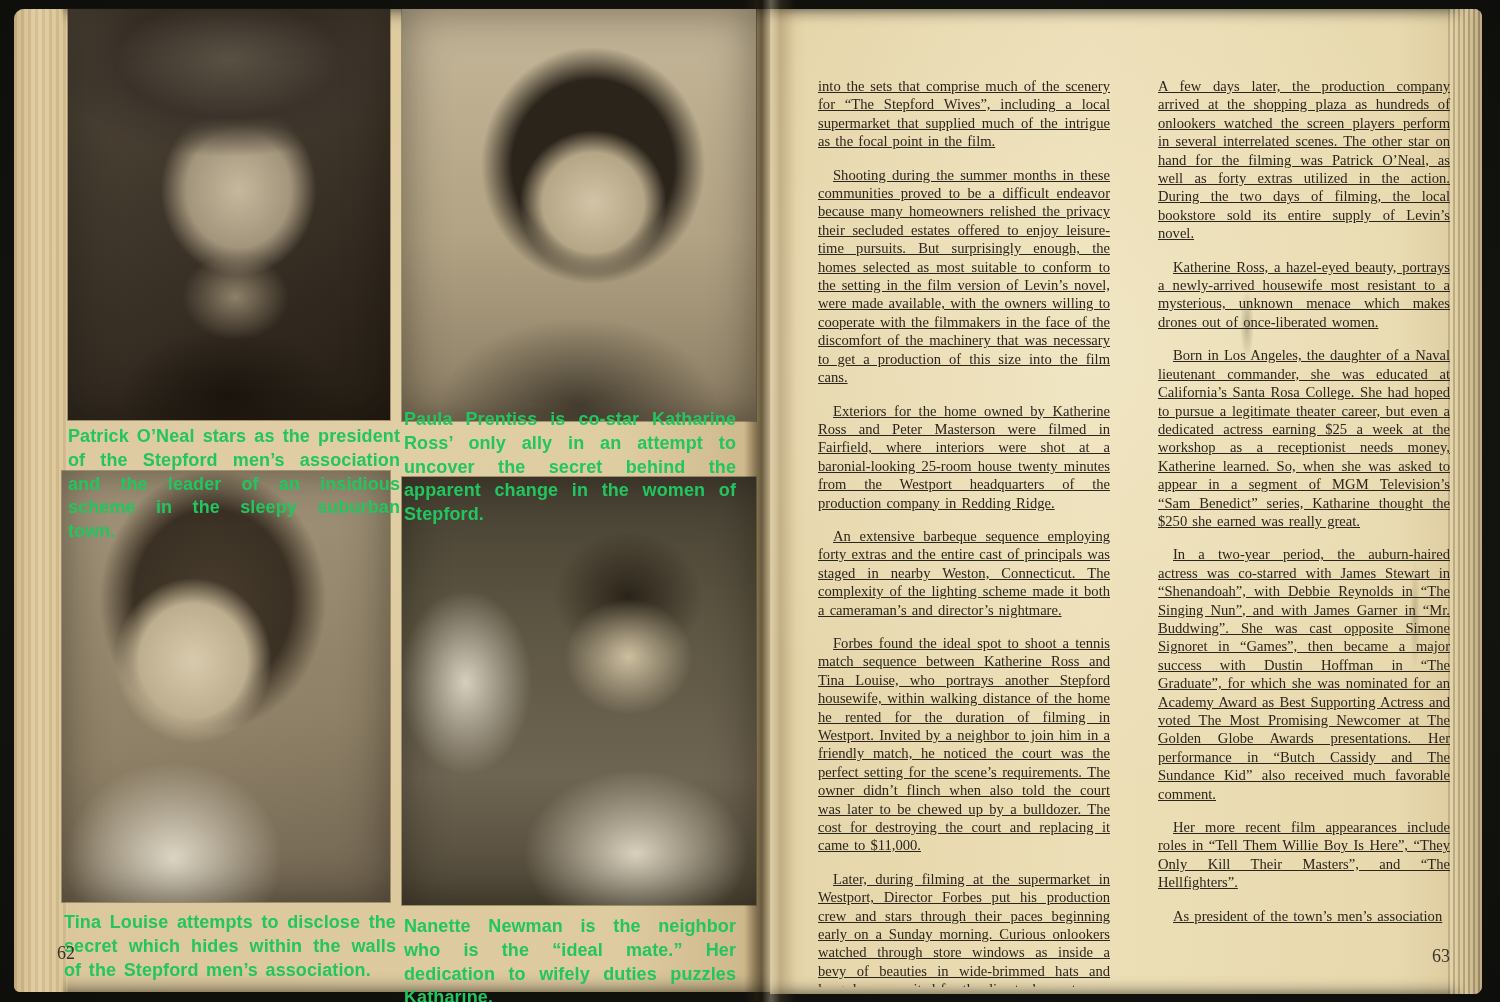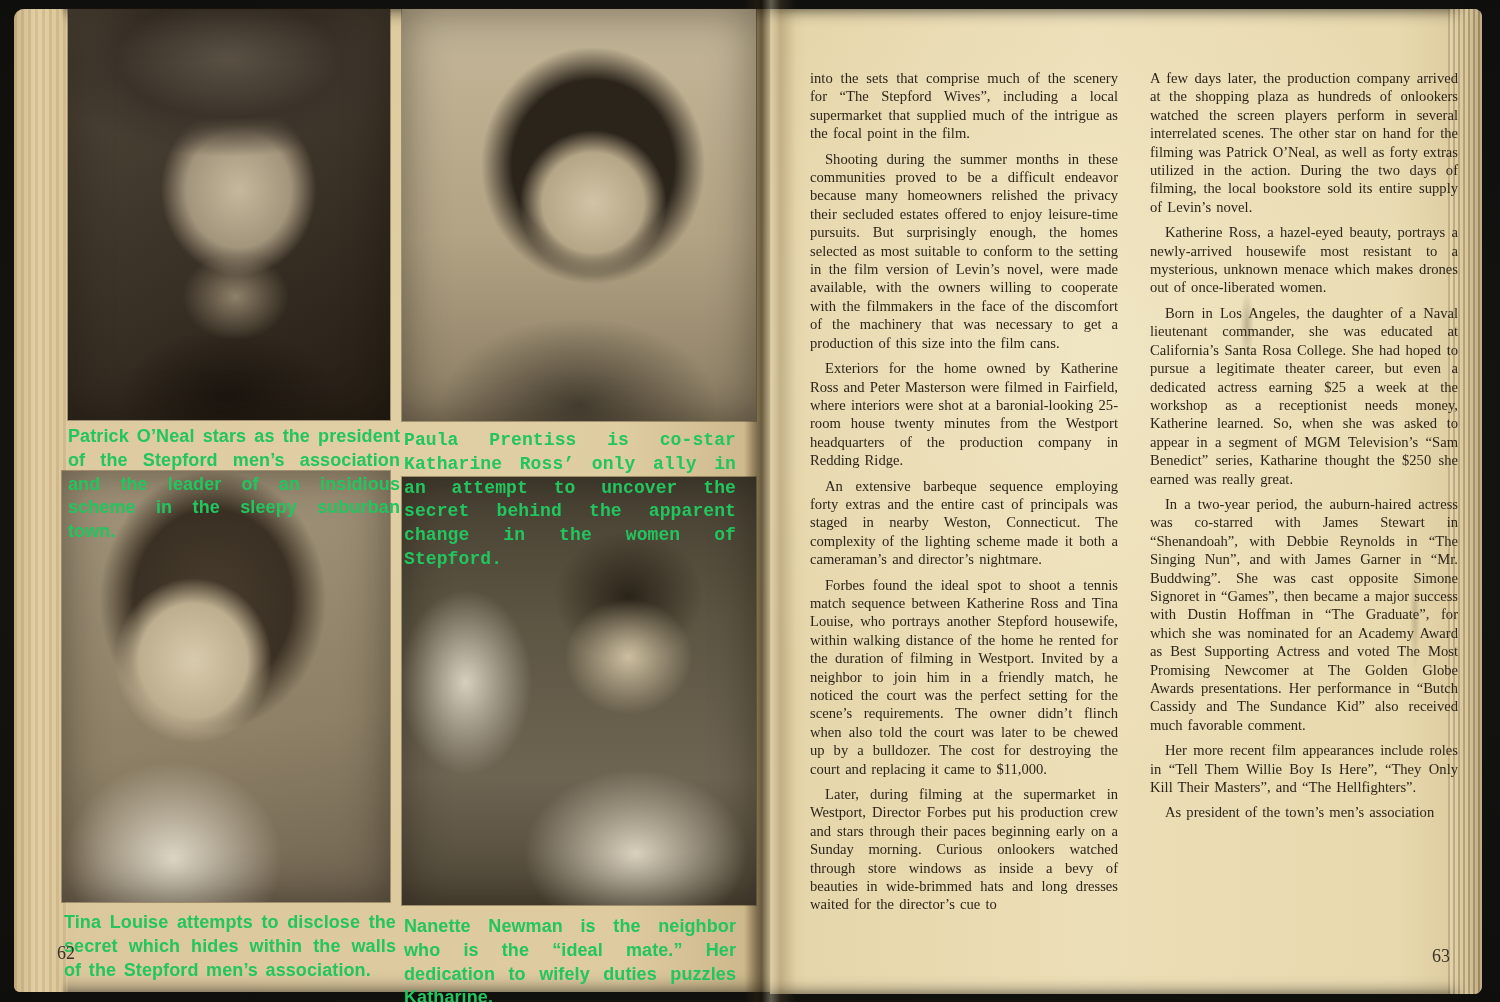--- a/index.html
+++ b/index.html
@@ -86,31 +86,31 @@
       linear-gradient(180deg,#464032 0%,#5d5643 35%,#6e6452 70%,#4e4636 100%);
   }
   
   .caption{
     position:absolute;width:332px;
     font-family:"Liberation Sans", sans-serif;font-weight:bold;
     font-size:18px;line-height:1.32;color:#22c55e;
     text-align:justify;word-spacing:2.5px;letter-spacing:.1px;
   }
   .cap-1{left:68px;top:425px;}
-  .cap-2{left:404px;top:429px;font-family:Liberation Mono, monospace;}
+  .cap-2{left:404px;top:408px;}
   .cap-3{left:64px;top:911px;}
   .cap-4{left:404px;top:915px;}
   
   .text-col{
     position:absolute;width:322px;overflow:hidden;
     font-family:"Liberation Serif", serif;
     font-size:14.6px;line-height:18.4px;color:#2c251b;
     text-align:justify;word-spacing:1.5px;
   }
-  .text-col p{margin:7px;text-indent:15px;}
+  .text-col p{margin:15px;text-indent:15px;text-decoration:underline;}
   .text-col p:first-child{text-indent:0;}
   .col-1{left:803px;top:62px;height:925px;}
   .col-2{left:1143px;top:62px;height:896px;}
   
   .page-num{
     position:absolute;font-family:"Liberation Serif", serif;
     font-size:18px;color:#39322a;
   }
   .pn-62{left:57px;top:943px;}
   .pn-63{left:1382px;top:946px;width:68px;text-align:right;}

